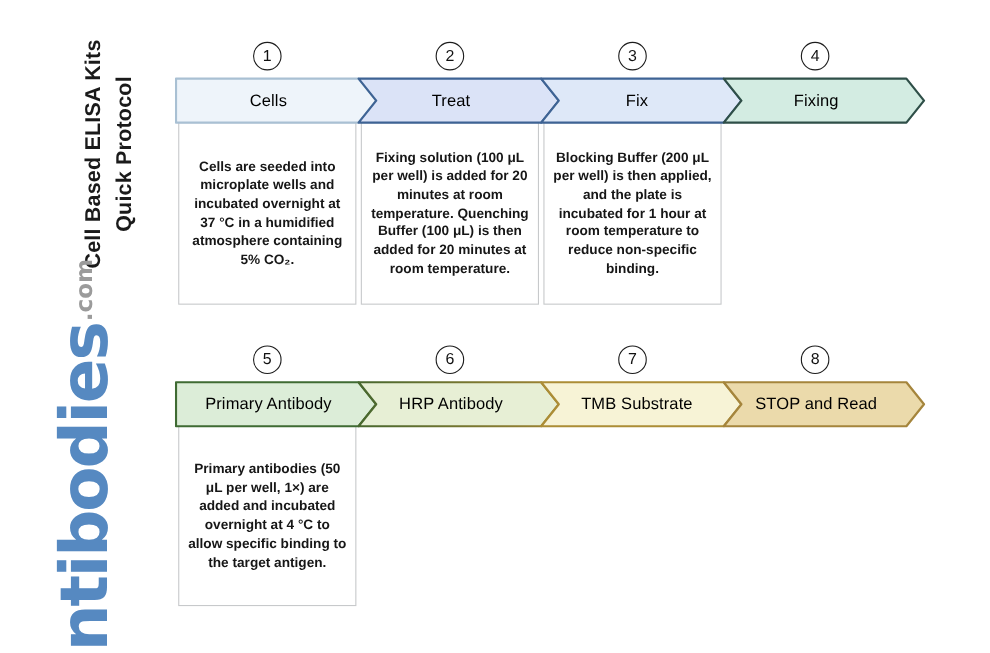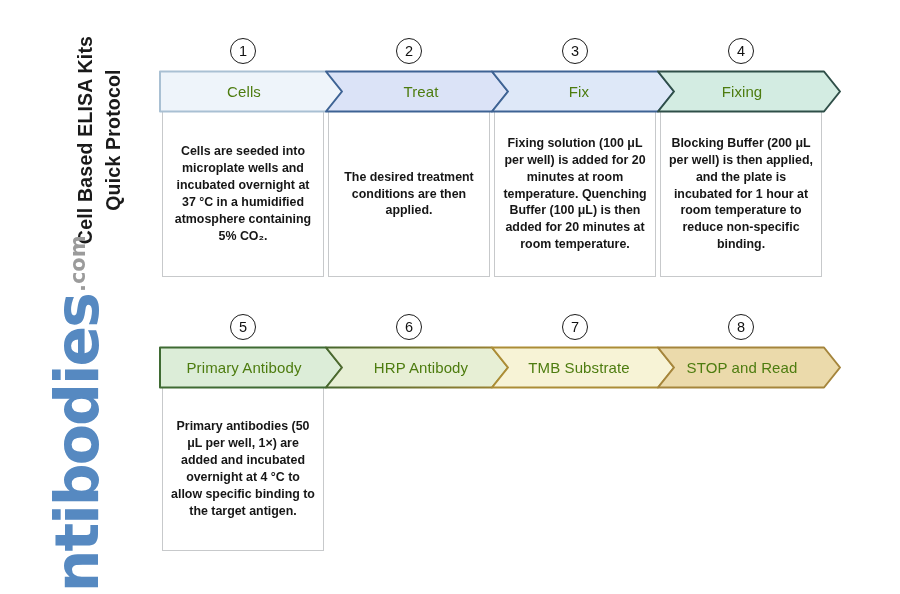--- a/index.html
+++ b/index.html
@@ -40,23 +40,23 @@
     width:26px; height:26px; border:1.7px solid #1c1c1c; border-radius:50%;
     background:#fff; box-sizing:border-box;
     display:flex; align-items:center; justify-content:center;
     font-size:14.5px; color:#111;
   }
   .headers{position:relative; height:40px; margin-top:6px;}
   .headers svg{position:absolute; top:-1px; left:-1px; display:block;}
   .hlabel{
     position:absolute; top:0; height:40px; width:166px;
     display:flex; align-items:center; justify-content:center;
-    font-size:15px; color:#4d7c0f; letter-spacing:0.1px;
+    font-size:15px; color:#000000; letter-spacing:0.1px;
   }
-  .hl0{left:1px;} .hl1{left:178px;} .hl2{left:336px;} .hl3{left:499px;}
+  .hl0{left:1px;} .hl1{left:167px;} .hl2{left:336px;} .hl3{left:499px;}
   .boxes{display:flex; width:664px;font-weight:bold;}
   #phase1 .boxes{height:166px;}
   #phase2 .boxes{height:164px;}
   .box{
     width:162px; margin:0 2px; box-sizing:border-box;
     border:1.4px solid #c7c9cb; background:#ffffff;
     display:flex; align-items:center; justify-content:center;
     padding:6px 7px;
   }
   .boxtext{
@@ -103,23 +103,20 @@
       <div class="hlabel hl0">Cells</div>
       <div class="hlabel hl1">Treat</div>
       <div class="hlabel hl2">Fix</div>
       <div class="hlabel hl3">Fixing</div>
     </div>
     <div class="boxes">
       <div class="box">
           <div class="boxtext">Cells are seeded into microplate wells and incubated overnight at 37 °C in a humidified atmosphere containing 5% CO₂.</div>
         </div>
       <div class="box">
-          <div class="boxtext">The desired treatment conditions are then applied.</div>
-        </div>
-      <div class="box">
           <div class="boxtext">Fixing solution (100 μL per well) is added for 20 minutes at room temperature. Quenching Buffer (100 μL) is then added for 20 minutes at room temperature.</div>
         </div>
       <div class="box">
           <div class="boxtext">Blocking Buffer (200 μL per well) is then applied, and the plate is incubated for 1 hour at room temperature to reduce non-specific binding.</div>
         </div>
     </div>
   </div>
 
   <div class="phase" id="phase2">
     <div class="circles">

